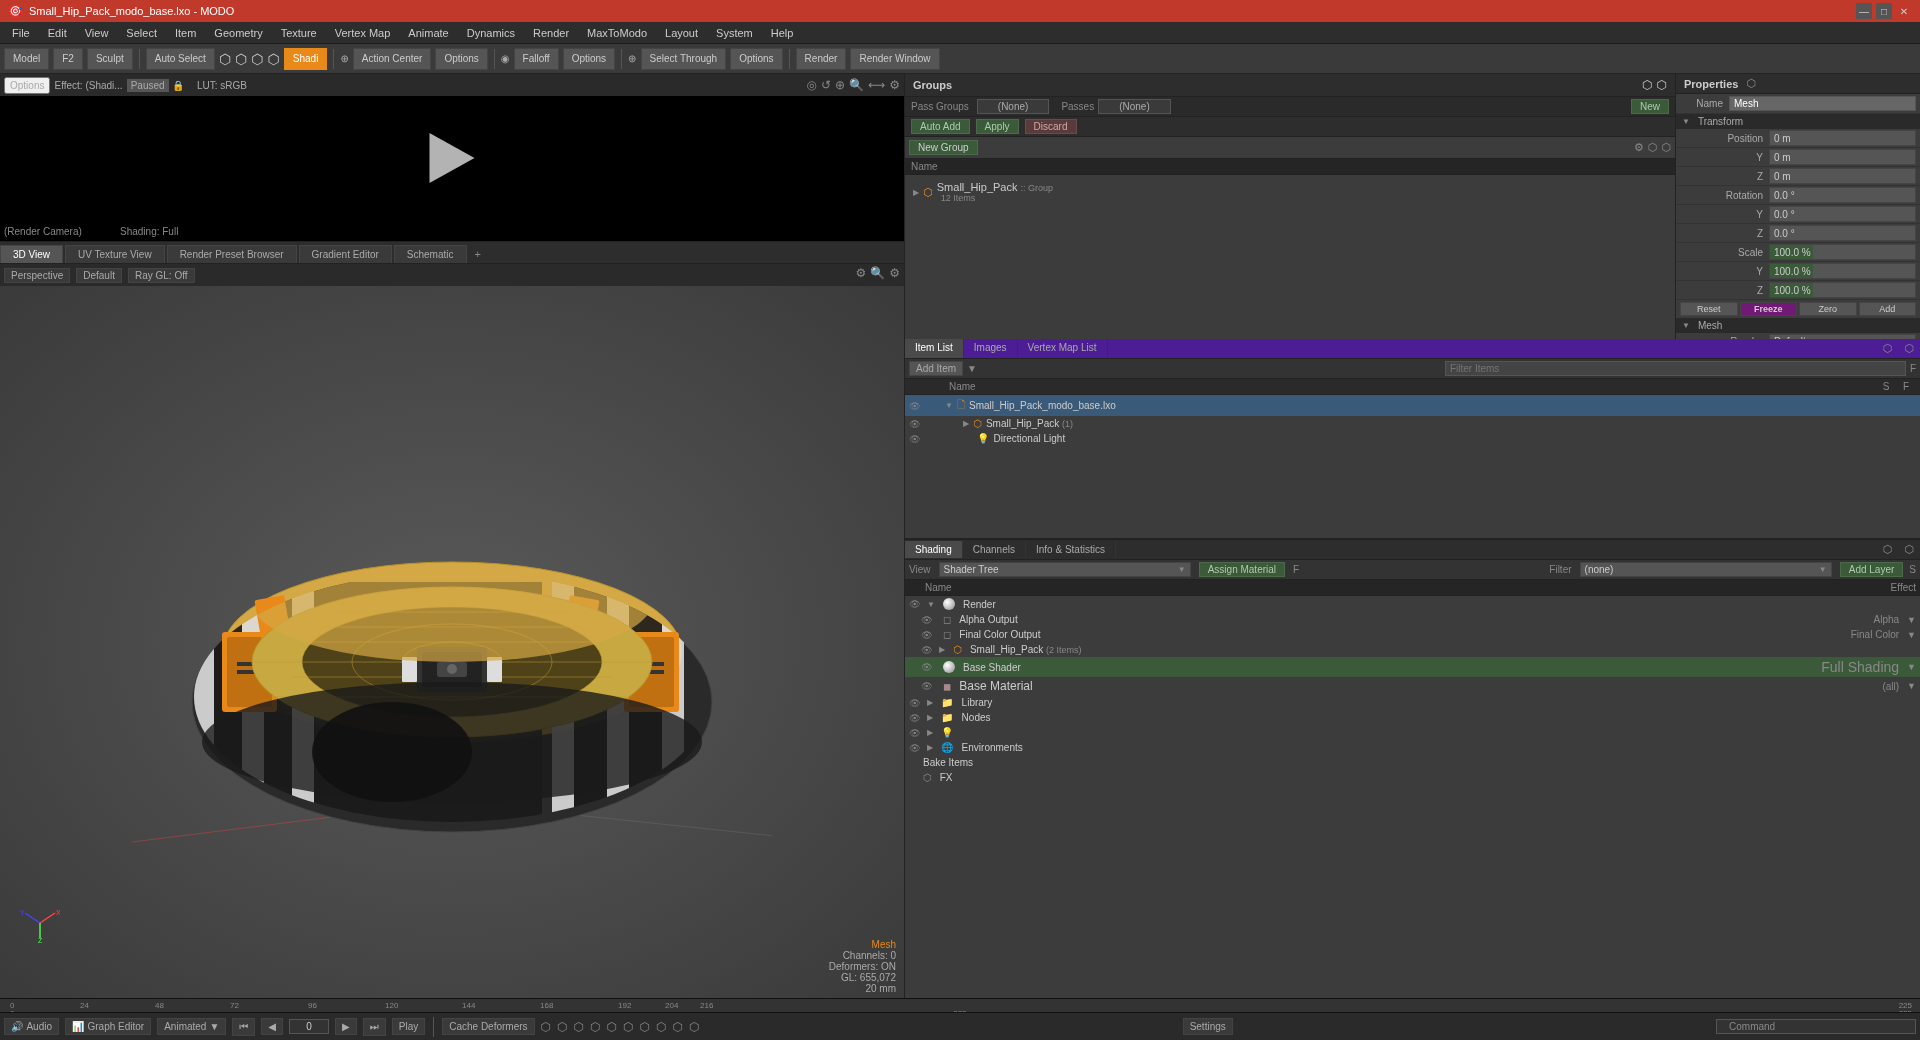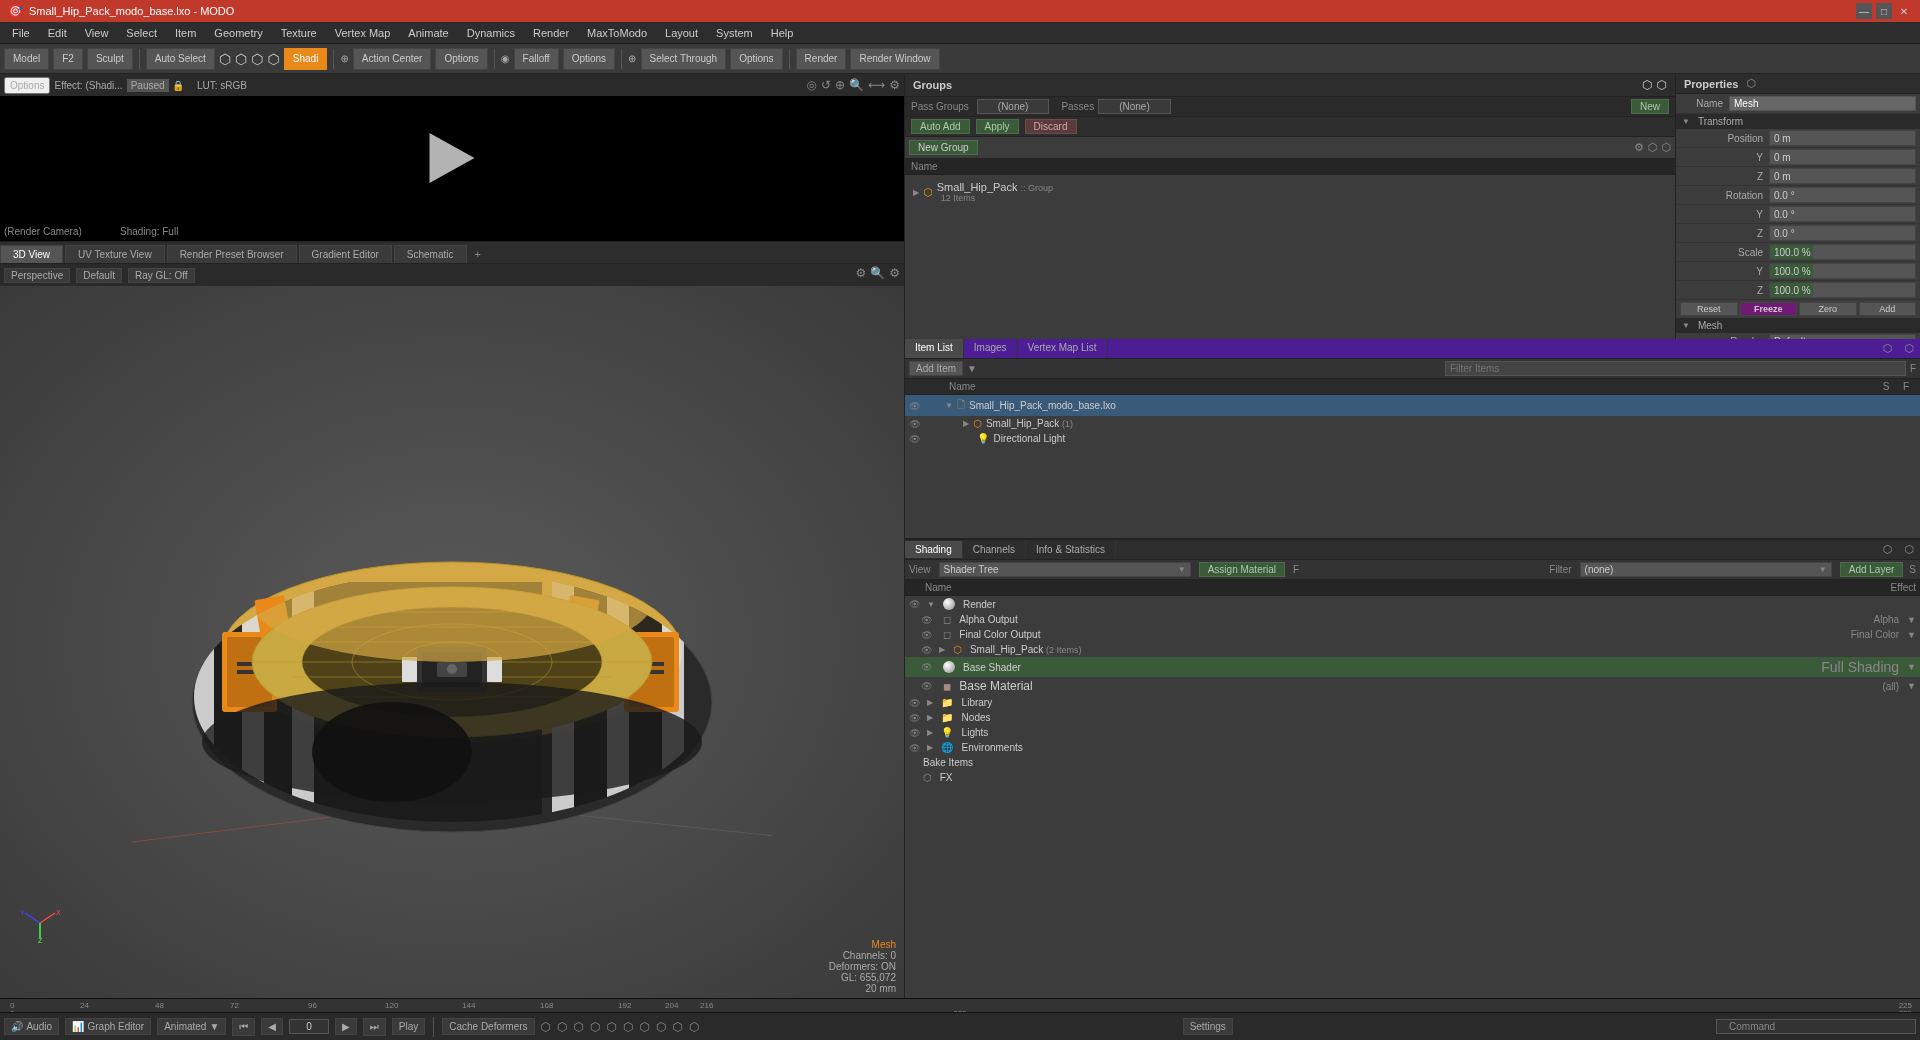--- a/index.html
+++ b/index.html
@@ -916,21 +916,20 @@
             <div class="shader-row">
               <span style="font-size:9px;color:#888;width:14px;">👁</span>
               <span style="font-size:8px;color:#888;">▶</span>
               <span style="font-size:10px;color:#888;margin:0 4px;">📁</span>
               <span style="font-size:10px;color:#ccc;flex:1;">Nodes</span>
             </div>
             <div class="shader-row">
               <span style="font-size:9px;color:#888;width:14px;">👁</span>
               <span style="font-size:8px;color:#888;">▶</span>
               <span style="font-size:10px;color:#888;margin:0 4px;">💡</span>
-              <span style="font-size:10px;color:#ccc;flex:1;">Lights</span>
             </div>
             <div class="shader-row">
               <span style="font-size:9px;color:#888;width:14px;">👁</span>
               <span style="font-size:8px;color:#888;">▶</span>
               <span style="font-size:10px;color:#888;margin:0 4px;">🌐</span>
               <span style="font-size:10px;color:#ccc;flex:1;">Environments</span>
             </div>
             <div class="shader-row">
               <span style="font-size:10px;color:#ccc;flex:1;padding-left:14px;">Bake Items</span>
             </div>

